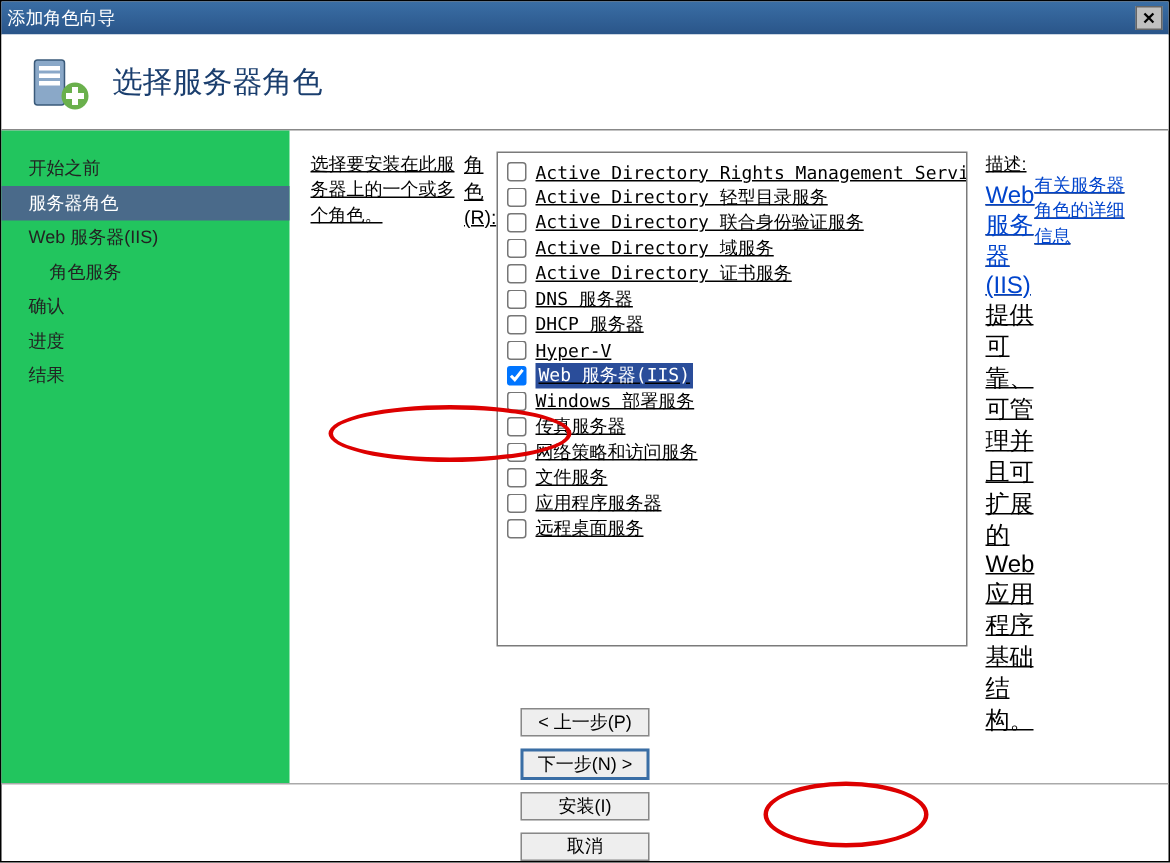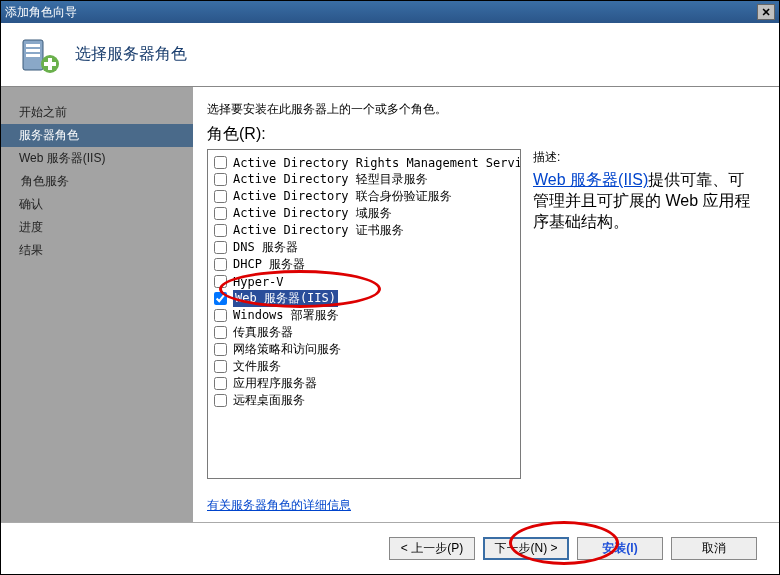--- a/index.html
+++ b/index.html
@@ -3,45 +3,45 @@
 <meta charset="utf-8">
 <style>
 * { box-sizing: border-box; margin: 0; padding: 0; }
 body { font-family: "Microsoft YaHei", SimSun, Arial, sans-serif; font-size: 12px; background: #fff; }
 .window { width: 780px; height: 575px; border: 1px solid #000; position: relative; background: #fff; }
 .titlebar { height: 22px; background: linear-gradient(#3a6ea5, #2a5589); color: #fff; display: flex; align-items: center; padding: 0 4px; gap: 43px; }
 .titlebar-text { flex: 1; font-size: 12px; }
 .close-btn { width: 18px; height: 16px; background: #c0c0c0; border: 1px solid #666; display: flex; align-items: center; justify-content: center; cursor: pointer; font-family: Arial; font-weight: bold; font-size: 11px; color: #000; }
 .header { height: 64px; background: #fff; display: flex; align-items: center; padding: 0 18px; border-bottom: 1px solid #888; }
 .header-icon { width: 42px; height: 42px; margin-right: 14px; }
-.header-title { font-size: 16px; color: #1a3e6e; }
+.header-title { font-size: 20px; color: #1a3e6e; }
 .body { display: flex; height: calc(100% - 22px - 64px - 52px); }
-.sidebar { width: 192px; background: #a3a3a3; padding-top: 14px; }
+.sidebar { width: 192px; background: #22c55e; padding-top: 14px; }
 .sidebar-item { padding: 3px 10px 3px 18px; font-size: 12px; color: #222; cursor: pointer; }
 .sidebar-item.selected { background: #4a6a8a; color: #fff; }
-.sidebar-item.indent1 { padding-left: 20px; }
-.main { flex: 1; padding: 14px 28px 8px 14px; display: flex; flex-direction: column; }
+.sidebar-item.indent1 { padding-left: 32px; }
+.main { flex: 1; padding: 14px 28px 8px 14px; display: flex; flex-direction: row; text-decoration: underline; }
 .instruction { font-size: 12px; margin-bottom: 6px; }
-.roles-label { font-size: 16px; margin-bottom: 4px; }
+.roles-label { font-size: 13px; margin-bottom: 4px; }
 .columns { display: flex; gap: 12px; flex: 1; min-height: 0; }
 .roles-box { width: 314px; height: 330px; border: 1px solid #7a7a7a; background: #fff; overflow: hidden; padding: 4px 4px; }
 .role-item { display: flex; align-items: center; height: 17px; font-family: "SimSun", monospace; font-size: 12px; }
 .role-item input[type=checkbox] { margin: 0 6px 0 2px; width: 13px; height: 13px; }
 .role-item .role-label { white-space: nowrap; }
 .role-item.selected .role-label { background: #2a4d9a; color: #fff; padding: 0 2px; }
 .desc-col { flex: 1; }
 .desc-label { font-size: 12px; margin-bottom: 4px; }
 .desc-link { color: #0044cc; text-decoration: underline; cursor: pointer; }
 .desc-text { font-size: 16px; }
 .more-info { margin-top: 14px; }
 .more-info a { color: #0044cc; text-decoration: underline; font-size: 12px; cursor: pointer; }
-.footer { height: 52px; border-top: 1px solid #aaa; display: flex; align-items: center; justify-content: flex-end; padding: 0 22px; gap: 8px; }
+.footer { height: 52px; border-top: 1px solid #aaa; display: flex; align-items: center; justify-content: flex-end; padding: 0 22px; gap: 8px; flex-direction: column; }
 .btn { min-width: 86px; height: 23px; font-size: 12px; border: 1px solid #888; background: #eee; cursor: pointer; padding: 0 8px; }
 .btn.default { border: 2px solid #3a6ea5; font-weight: normal; }
-.btn[disabled] { color: #1d4ed8; cursor: default; font-weight: bold; }
+.btn[disabled] { color: #000000; cursor: default; }
 .oval { position: absolute; border: 3px solid #d00; border-radius: 50%; pointer-events: none; }
 .oval1 { left: 218px; top: 269px; width: 162px; height: 38px; }
 .oval2 { left: 508px; top: 520px; width: 110px; height: 44px; }
 </style>
 </head>
 <body>
 
 <div class="window">
   <div class="titlebar">
     <span class="titlebar-text">添加角色向导</span>

